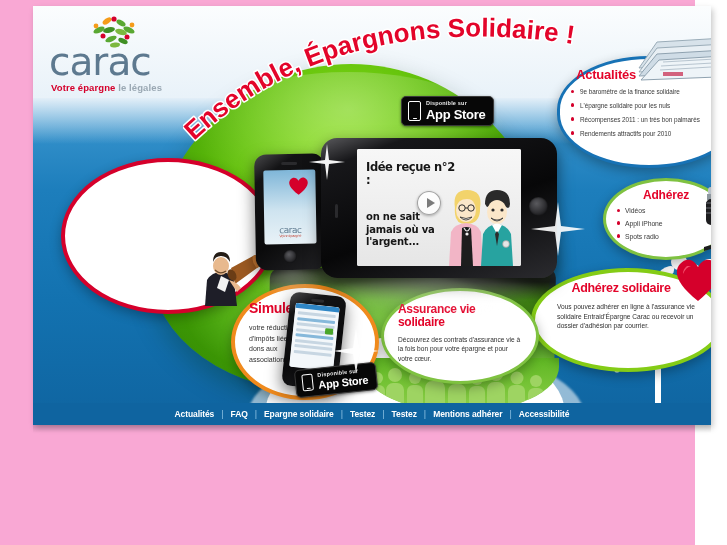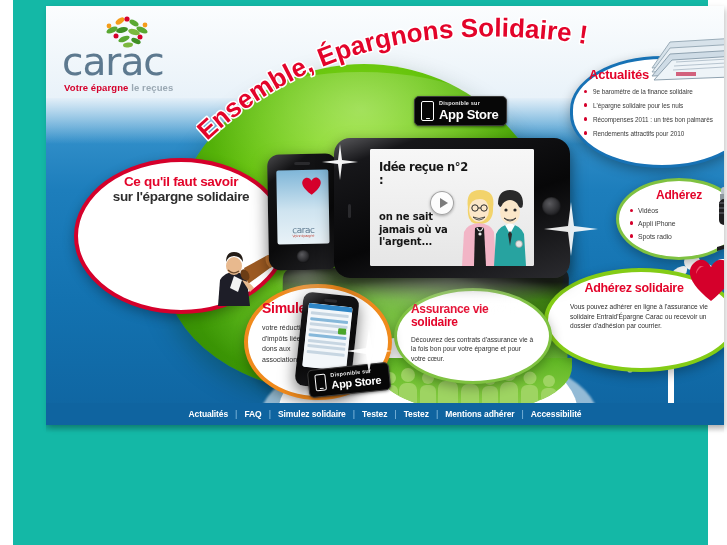--- a/index.html
+++ b/index.html
@@ -2,21 +2,21 @@
 <html><head>
 <meta charset="utf-8">
 <style>
   html,body{margin:0;padding:0;}
   body{
     width:727px;height:545px;overflow:hidden;
     background:#ffffff;
     font-family:"Liberation Sans", sans-serif;
     -webkit-font-smoothing:antialiased;
   }
-  .screen{position:relative;width:695px;height:545px;background:#14b8a6;margin-left:13px;}
+  .screen{position:relative;width:695px;height:545px;background:#f9a8d4;}
 
   
   .page{
     position:absolute;left:33px;top:6px;width:678px;height:419px;
     background:#f4f8fb;
     box-shadow:2px 3px 6px rgba(0,0,0,.22);
     overflow:hidden;
   }
   .page-belowshadow{
     position:absolute;left:33px;top:425px;width:678px;height:8px;
@@ -417,21 +417,21 @@
           <circle cx="18" cy="22" r="2.5" fill="#d5002b"></circle>
           <circle cx="42" cy="23" r="2.5" fill="#d5002b"></circle>
           <ellipse cx="26" cy="25" rx="6" ry="2.6" transform="rotate(-22 26 25)" fill="#5aa832"></ellipse>
           <ellipse cx="38" cy="27" rx="5" ry="2.4" transform="rotate(24 38 27)" fill="#3f8f24"></ellipse>
           <ellipse cx="30" cy="31" rx="5" ry="2.4" transform="rotate(-6 30 31)" fill="#7cb83e"></ellipse>
         </g>
       </svg>
       <div class="logo-word">carac</div>
       <div class="logo-tag">
         <span class="b">Votre épargne</span>
-        <span class="g">le reçues</span>
+        <span class="g">le légales</span>
       </div>
     </div>
 
     <svg class="headline" viewBox="0 0 400 135">
       <defs>
         <path id="arcpath" d="M 8 130 Q 150 -6 390 30" fill="none"></path>
       </defs>
       <text>
         <textPath href="#arcpath" startOffset="1%" id="headline-textpath">Ensemble, Épargnons Solidaire !</textPath>
       </text>
@@ -527,24 +527,20 @@
         <g stroke="#a8b8c4" stroke-width=".8">
           <path d="M30 30 L82 27"></path>
             <path d="M28 34 L80 31"></path>
             <path d="M27 38 L78 35"></path>
         </g>
         <rect x="30" y="40" width="20" height="4" fill="#c0002b" opacity=".6"></rect>
       </g>
     </svg>
 
     <div class="bubble" id="bubble-savoir">
-      <h3>
-        <span class="l1">Ce qu'il faut savoir</span>
-        <span class="l2">sur l'épargne solidaire</span>
-      </h3>
       <svg class="megaphone" viewBox="0 0 72 60">
         <g>
           <path d="M10 60 L12 34 q5 -8 14 -8 q10 0 13 9 L42 60 Z" fill="#1e1e28"></path>
           <ellipse cx="26" cy="20" rx="8" ry="9" fill="#e8b98e"></ellipse>
           <path d="M18 16 q0 -10 8 -10 q9 0 9 10 q-3 -6 -9 -6 q-6 0 -8 6 Z" fill="#241c16"></path>
           <path d="M20 24 q5 5 11 1" stroke="#6b4a2c" stroke-width="1.2" fill="none"></path>
           <path d="M26 30 L34 34 L30 46 L22 42 Z" fill="#f2f2f2"></path>
           <path d="M36 22 L58 10 q8 -4 10 2 q2 6 -6 10 L40 38 Z" fill="#9c5a22"></path>
           <path d="M58 10 q8 -4 10 2 q2 6 -6 10 q-6 -6 -4 -12 Z" fill="#c97a33"></path>
           <ellipse cx="37" cy="29" rx="4" ry="6" transform="rotate(-28 37 29)" fill="#6b3d16"></ellipse>
@@ -630,21 +626,21 @@
         <span class="t1">Disponible sur</span>
         <span class="t2">App Store</span>
       </span>
     </div>
 
     <nav class="footnav">
       <a href="#">Actualités</a>
       <span class="sep">|</span>
       <a href="#">FAQ</a>
       <span class="sep">|</span>
-      <a href="#">Simulez solidaire</a>
+      <a href="#">Epargne solidaire</a>
       <span class="sep">|</span>
       <a href="#">Testez</a>
       <span class="sep">|</span>
       <a href="#">Testez</a>
       <span class="sep">|</span>
       <a href="#">Mentions adhérer</a>
       <span class="sep">|</span>
       <a href="#">Accessibilité</a>
     </nav>
 

